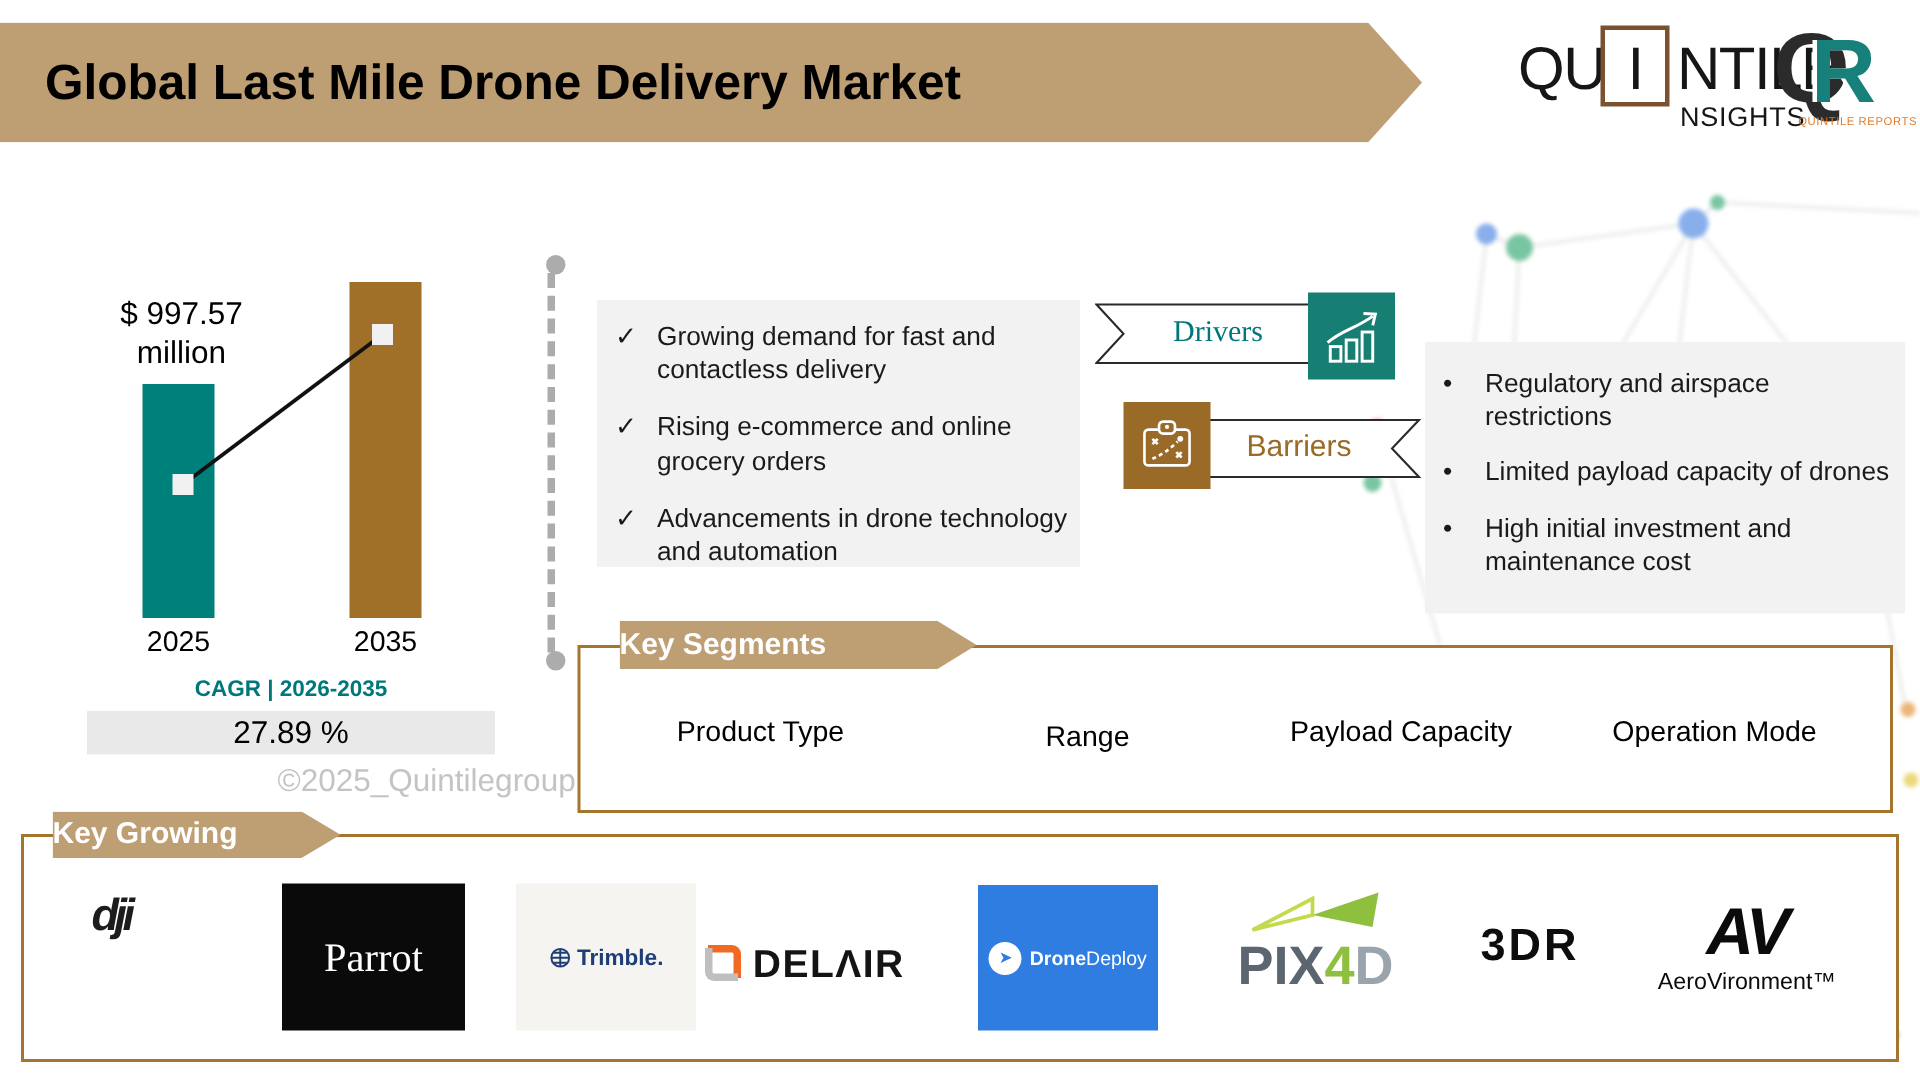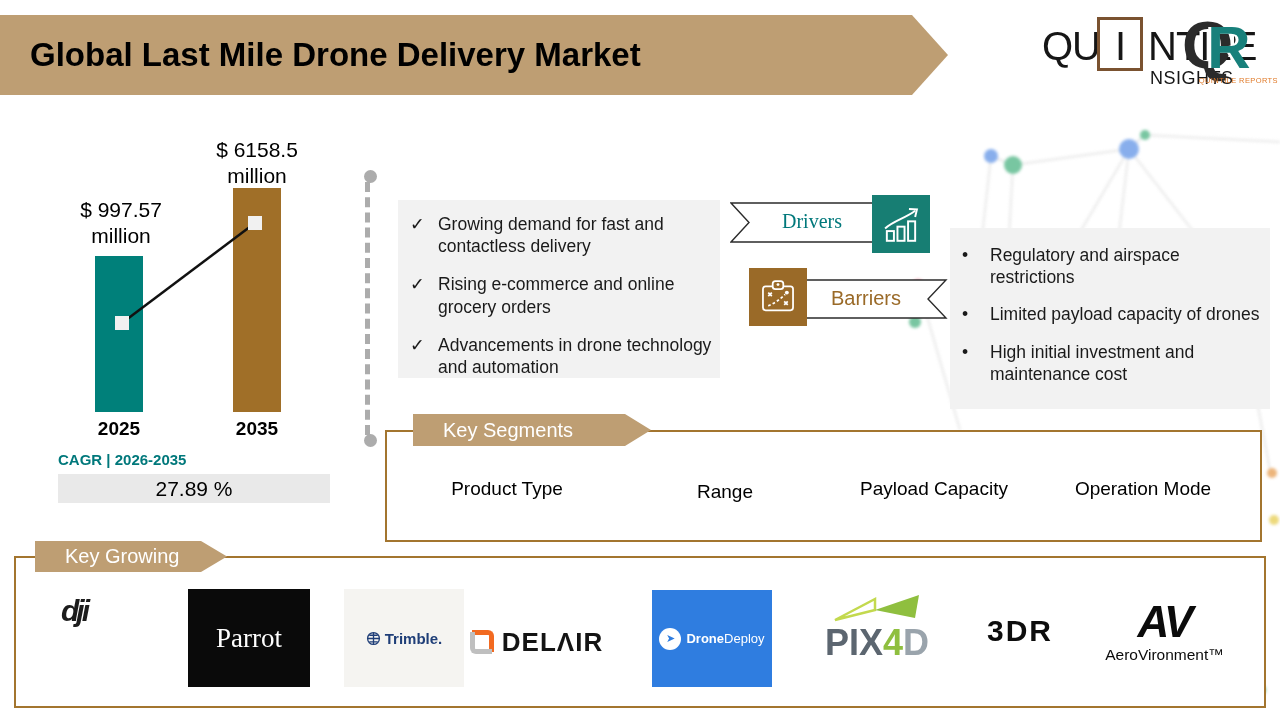--- a/index.html
+++ b/index.html
@@ -13,44 +13,44 @@
 
   
   .header-banner {
     position:absolute; left:0; top:15px; width:948px; height:80px; z-index:2;
     background:#BE9E73;
     clip-path:polygon(0 0, 96.2% 0, 100% 50%, 96.2% 100%, 0 100%);
     display:flex; align-items:center;
   }
   .header-banner h1 { padding-left:30px; font-size:33px; font-weight:bold; color:#000; }
 
-  .qi-logo { position:absolute; left:1012px; top:16px; width:215px; height:78px; z-index:2; color:#161616;margin-left:30px; }
+  .qi-logo { position:absolute; left:1012px; top:16px; width:215px; height:78px; z-index:2; color:#161616; }
   .qi-qu    { position:absolute; left:0;   top:8px;  font-size:40px; letter-spacing:-1px; }
   .qi-box   { position:absolute; left:55px; top:1px; width:46px; height:54px; border:3px solid #7A5230; }
   .qi-i     { position:absolute; left:73px; top:8px; font-size:40px; }
   .qi-ntile { position:absolute; left:106px; top:8px; font-size:40px; letter-spacing:-1px; }
   .qi-sub   { position:absolute; left:108px; top:52px; font-size:18px; letter-spacing:.5px; }
 
   .qr-logo { position:absolute; left:1182px; top:12px; width:96px; height:80px; z-index:2; }
   .qr-q { font-size:66px; font-weight:800; color:#2B2B2B; line-height:66px; }
   .qr-r { font-size:60px; font-weight:800; color:#18807B; margin-left:-26px; line-height:60px;
           text-shadow:-3px 0 0 #fff; }
   .qr-sub { position:absolute; right:0; top:64px; font-size:7.5px; font-weight:normal; color:#E07B2A; letter-spacing:.4px; white-space:nowrap; }
 
   
   .val-label { position:absolute; width:130px; text-align:center; font-size:21px; color:#000; line-height:1.22; z-index:3; }
   .v2025 { left:56px;  top:197px; }
   .v2035 { left:192px; top:137px; }
   .bar { position:absolute; width:48px; z-index:1; }
   .bar-2025 { left:95px;  top:256px; height:156px; background:#00807A; }
   .bar-2035 { left:233px; top:188px; height:224px; background:#A06F28; }
   .trend { position:absolute; left:90px; top:200px; z-index:2; }
-  .axis-label { position:absolute; width:48px; text-align:center; font-size:19px; color:#000; top:418px; z-index:2;font-weight:bold; }
+  .axis-label { position:absolute; width:48px; text-align:center; font-size:19px; color:#000; top:418px; z-index:2; }
   .a2025 { left:95px; } .a2035 { left:233px; }
-  .cagr-label { position:absolute; left:58px; top:451px; width:272px; text-align:left;
+  .cagr-label { position:absolute; left:58px; top:451px; width:272px; text-align:center;
                 font-size:15px; font-weight:bold; color:#00787B; z-index:2; }
   .cagr-box { position:absolute; left:58px; top:474px; width:272px; height:29px; background:#E9E9E9;
               text-align:center; line-height:29px; font-size:21px; color:#000; z-index:2; }
   .watermark { position:absolute; left:185px; top:509px; font-size:21px; color:#C4C4C4; z-index:2; }
 
   
   .divider { position:absolute; left:365px; top:182px; height:253px; width:0;
              border-left:5px dashed #ACACAC; z-index:1; }
   .divider .dot { position:absolute; left:-6px; width:13px; height:13px; border-radius:50%; background:#ACACAC; }
   .divider .dot.top { top:-12px; } .divider .dot.bottom { bottom:-12px; }
@@ -74,21 +74,21 @@
   .barriers-icon { left:749px; top:268px; width:58px; height:58px; background:#9A6A28; }
 
   
   .seg-box { position:absolute; left:385px; top:430px; width:877px; height:112px;
              border:2px solid #A3752F; background:#fff; z-index:1; }
   .seg-item { position:absolute; top:478px; transform:translateX(-50%); font-size:19px; color:#000; z-index:2; }
   .seg-1 { left:507px; } .seg-2 { left:725px; top:481px; } .seg-3 { left:934px; } .seg-4 { left:1143px; }
   .tan-banner { position:absolute; background:#BE9E73; z-index:3;
              clip-path:polygon(0 0, calc(100% - 26px) 0, 100% 50%, calc(100% - 26px) 100%, 0 100%);
              display:flex; align-items:center; }
-  .tan-banner span { padding-left:30px; color:#fff; font-size:20px; font-weight:normal; }
+  .tan-banner span { padding-left:0; color:#fff; font-size:20px; font-weight:bold; }
   .seg-banner { left:413px; top:414px; width:238px; height:32px; }
   .players-banner { left:35px; top:541px; width:192px; height:31px; }
 
   
   .players-box { position:absolute; left:14px; top:556px; width:1252px; height:152px;
                  border:2px solid #A3752F; background:#fff; z-index:1; }
   .logo { position:absolute; }
   .logo-dji { left:45px; top:36px; font-size:30px; font-weight:900; font-style:italic;
               letter-spacing:-3px; color:#1C1C1C; }
   .logo-parrot { left:172px; top:31px; width:122px; height:98px; background:#0A0A0A;
@@ -159,33 +159,33 @@
     <span class="qi-i">I</span>
     <span class="qi-ntile">NTILE</span>
     <span class="qi-sub">NSIGHTS</span>
   </div>
 
   <div class="qr-logo">
     <span class="qr-q">Q</span><span class="qr-r">R</span>
     <div class="qr-sub">QUINTILE REPORTS</div>
   </div>
 
-  <div class="val-label v2035">$ 6158.5 million</div>
   <div class="val-label v2025">$ 997.57 million</div>
   <div class="bar bar-2025"></div>
   <div class="bar bar-2035"></div>
   <svg class="trend" width="200" height="140">
     <line x1="32" y1="123" x2="165" y2="23" stroke="#111" stroke-width="2.5"></line>
     <rect x="25" y="116" width="14" height="14" fill="#F1F1F1"></rect>
     <rect x="158" y="16" width="14" height="14" fill="#F1F1F1"></rect>
   </svg>
   <div class="axis-label a2025">2025</div>
   <div class="axis-label a2035">2035</div>
   <div class="cagr-label">CAGR | 2026-2035</div>
   <div class="cagr-box"><span>27.89 %</span></div>
+  <div class="watermark">©2025_Quintilegroup</div>
 
   <div class="divider">
     <i class="dot top"></i>
     <i class="dot bottom"></i>
   </div>
 
   <div class="list-box drivers-box">
     <div class="list-item">
       <span class="mark">✓</span>
       <span>Growing demand for fast and contactless delivery</span>

